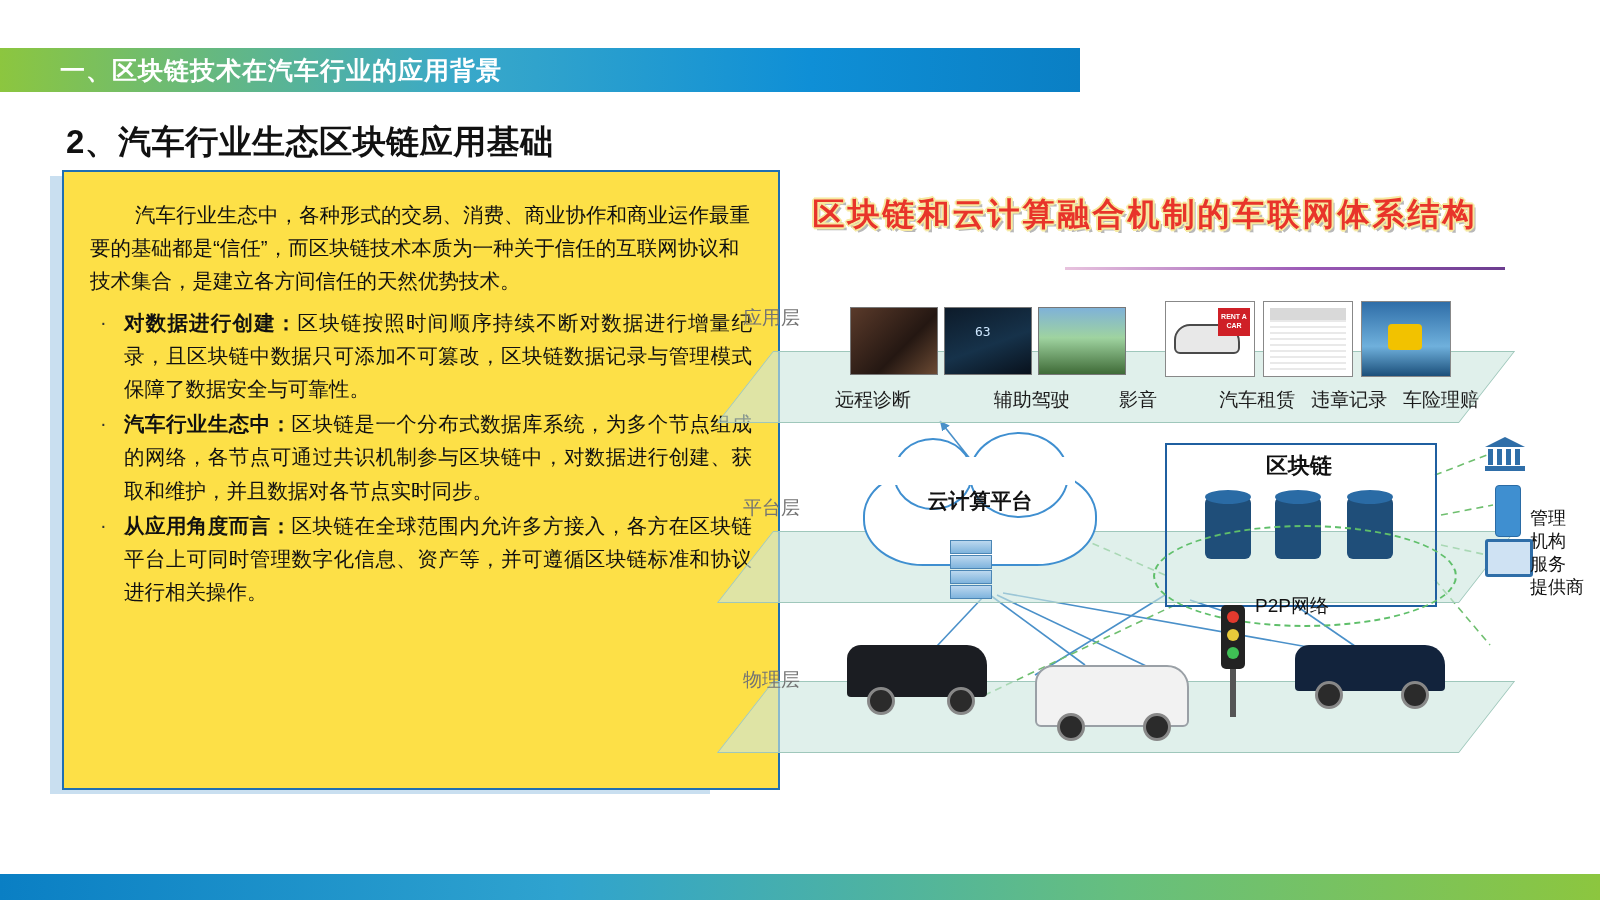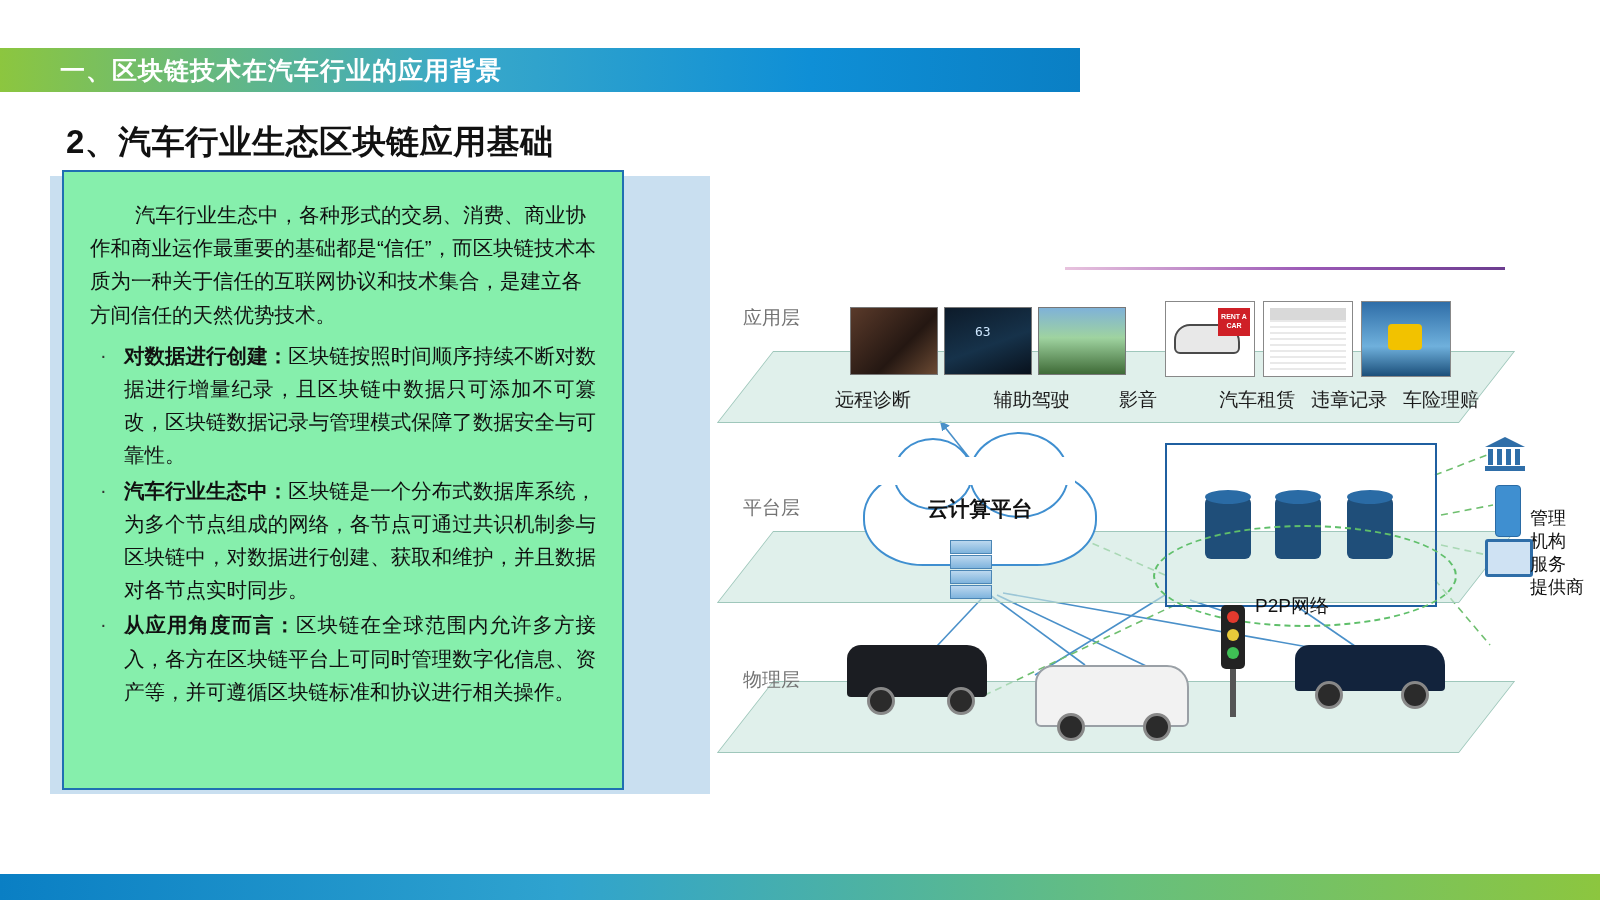--- a/index.html
+++ b/index.html
@@ -53,23 +53,23 @@
     left: 50px;
     top: 176px;
     width: 660px;
     height: 618px;
     background: #c9dff0;
   }
   .card {
     position: absolute;
     left: 62px;
     top: 170px;
-    width: 562px;
+    width: 718px;
     height: 620px;
-    background: #86efac;
+    background: #fde047;
     border: 2px solid #1f6fb2;
     box-sizing: border-box;
     padding: 26px 26px 20px 26px;
   }
   .card p.lead {
     margin: 0 0 8px 0;
     font-size: 20.5px;
     line-height: 1.62;
     text-indent: 2.2em;
     color: #111;
@@ -261,21 +261,20 @@
   .cloud-label {
     position: absolute;
     left: 150px;
     top: 312px;
     width: 190px;
     text-align: center;
     font-size: 21px;
     font-weight: bold;
     color: #111;
     z-index: 3;
-    margin-top: 8px;
   }
   .server-stack {
     position: absolute; left: 215px; top: 365px; width: 40px; height: 56px; z-index: 3;
   }
   .server-stack div {
     position: absolute; left: 0; width: 40px; height: 12px;
     background: linear-gradient(180deg,#bcd8ef,#7fb4dd);
     border: 1px solid #4b86b5;
   }
   .server-stack div:nth-child(1) { top: 0; }
@@ -420,20 +419,21 @@
     </li>
     <li>
       <span class="dot">·</span>
       <b>从应用角度而言：</b><span>区块链在全球范围内允许多方接入，各方在区块链平台上可同时管理数字化信息、资产等，并可遵循区块链标准和协议进行相关操作。</span>
     </li>
   </ul>
 </div>
 
 <div class="diagram">
 
+  <div class="diagram-title">区块链和云计算融合机制的车联网体系结构</div>
   <div class="title-underline"></div>
 
   <svg class="connectors" viewBox="0 0 820 610">
     <g stroke="#4a90c9" stroke-width="1.6" fill="none">
       <path d="M240 290 L205 246" marker-end="url(#arrowb)"></path>
       <path d="M250 420 L170 505"></path>
       <path d="M255 420 L350 490"></path>
       <path d="M262 420 L430 500"></path>
       <path d="M268 418 L618 480"></path>
       <path d="M430 420 L300 500"></path>
@@ -496,20 +496,21 @@
   <div class="cloud-mask"></div>
   <div class="cloud-label">云计算平台</div>
   <div class="server-stack">
     <div></div>
       <div></div>
       <div></div>
       <div></div>
   </div>
 
   <div class="bc-box"></div>
+  <div class="bc-title">区块链</div>
   <div class="db d1"></div>
   <div class="db d2"></div>
   <div class="db d3"></div>
   <div class="ellipse-p2p"></div>
   <div class="p2p-label">P2P网络</div>
 
   <svg class="bank-icon" viewBox="0 0 44 38">
     <polygon points="22,2 42,12 2,12" fill="#2f6ea8"></polygon>
     <rect x="5" y="14" width="5" height="16" fill="#2f6ea8"></rect>
     <rect x="14" y="14" width="5" height="16" fill="#2f6ea8"></rect>

